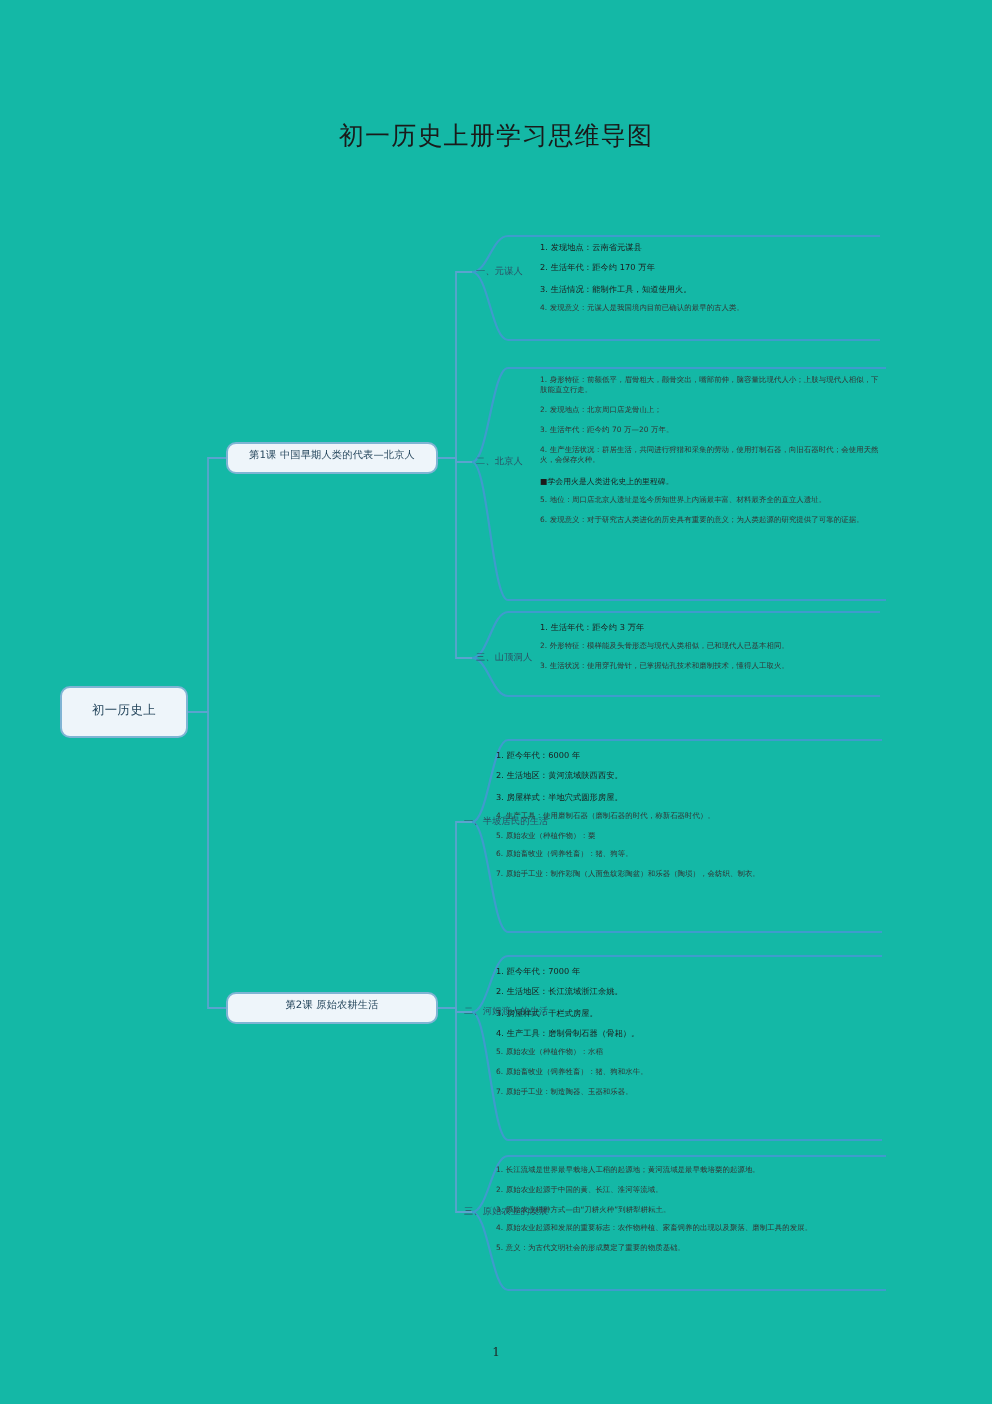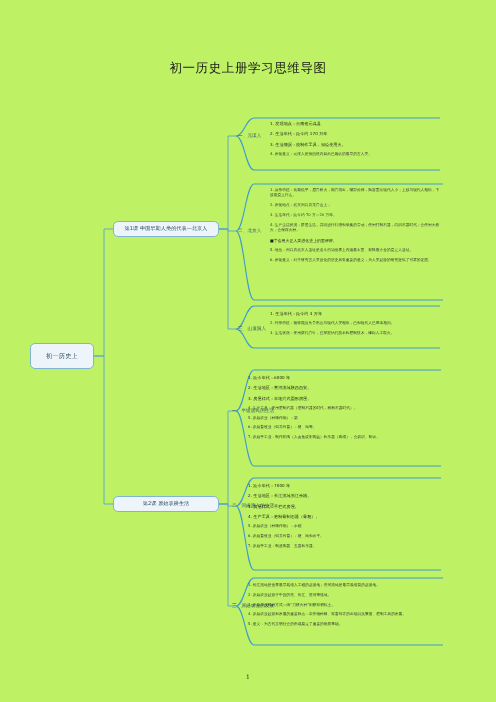--- a/index.html
+++ b/index.html
@@ -11,21 +11,21 @@
     width: 496px;
     height: 702px;
     position: relative;
     font-family: "DejaVu Sans", "Liberation Sans", sans-serif;
     color: #231f20;
     overflow: hidden;
   }
   .page {
     position: absolute;
     inset: 0;
-    background: #bef264;
+    background: #14b8a6;
   }
   
   .doc-title {
     position: absolute;
     top: 60px;
     left: 0;
     width: 496px;
     text-align: center;
     font-family: "DejaVu Serif", "Liberation Serif", serif;
     font-size: 12.5px;

